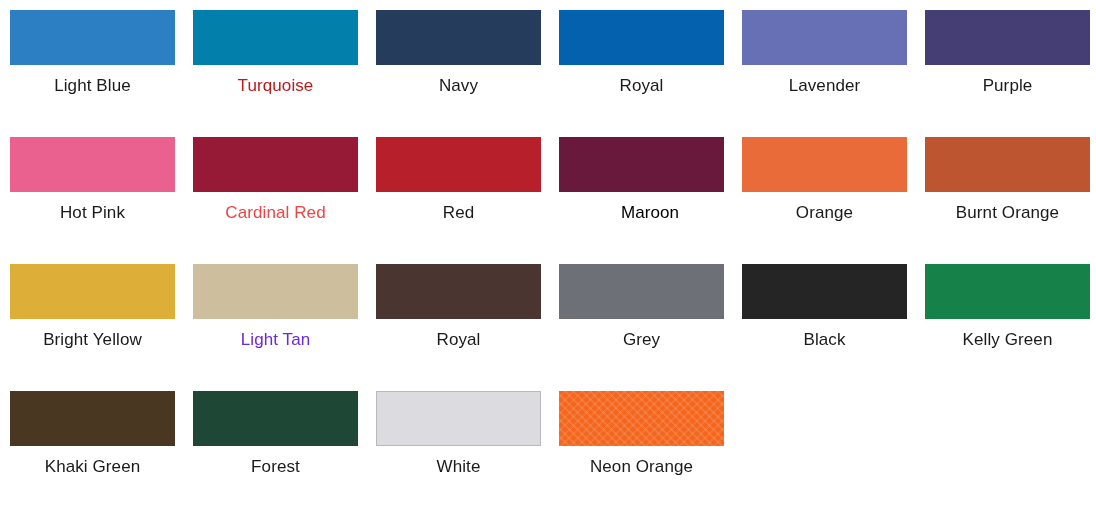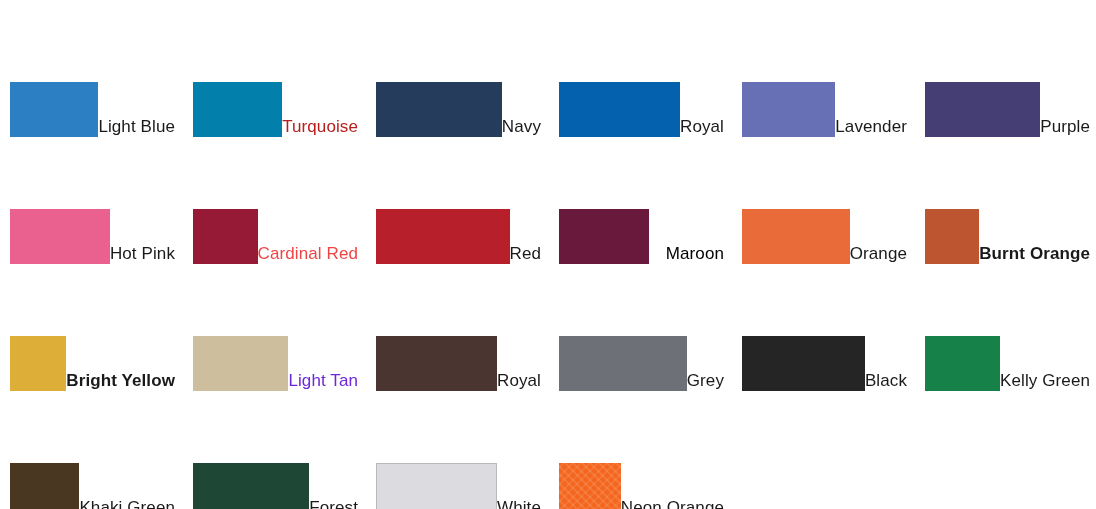--- a/index.html
+++ b/index.html
@@ -19,22 +19,22 @@
     grid-template-columns: repeat(6, 165px);
     grid-template-rows: repeat(4, 127px);
     column-gap: 18px;
     row-gap: 0px;
     padding: 10px 0 0 10px;
     box-sizing: border-box;
     justify-content: start;
   }
   .swatch-cell {
     display: flex;
-    flex-direction: row;
-    align-items: flex-end;
+    flex-direction: column;
+    align-items: center;
     width: 165px;
   }
   .swatch-chip {
     width: 165px;
     height: 55px;
     box-sizing: border-box;
     position: relative;
   }
   .swatch-chip.bordered {
     border: 1px solid #b9b9bd;
@@ -101,25 +101,25 @@
     <div class="swatch-cell">
       <div class="swatch-chip" style="background-color: rgb(105, 25, 60);"></div>
       <div class="swatch-label" style="color: #000000; margin-left: 17px;">Maroon</div>
     </div>
     <div class="swatch-cell">
       <div class="swatch-chip" style="background-color: rgb(233, 107, 58);"></div>
       <div class="swatch-label" style="color: rgb(26, 26, 26);">Orange</div>
     </div>
     <div class="swatch-cell">
       <div class="swatch-chip" style="background-color: rgb(189, 85, 49);"></div>
-      <div class="swatch-label" style="color: rgb(26, 26, 26); font-weight: bold;">Burnt Orange</div>
+      <div class="swatch-label" style="color: rgb(26, 26, 26);">Burnt Orange</div>
     </div>
     <div class="swatch-cell">
       <div class="swatch-chip" style="background-color: rgb(221, 174, 56);"></div>
-      <div class="swatch-label" style="color: rgb(26, 26, 26); font-weight: bold;">Bright Yellow</div>
+      <div class="swatch-label" style="color: rgb(26, 26, 26);">Bright Yellow</div>
     </div>
     <div class="swatch-cell">
       <div class="swatch-chip" style="background-color: rgb(205, 190, 158);"></div>
       <div class="swatch-label" style="color: #6d28d9;">Light Tan</div>
     </div>
     <div class="swatch-cell">
       <div class="swatch-chip" style="background-color: rgb(74, 53, 49);"></div>
       <div class="swatch-label" style="color: rgb(26, 26, 26);">Royal</div>
     </div>
     <div class="swatch-cell">

